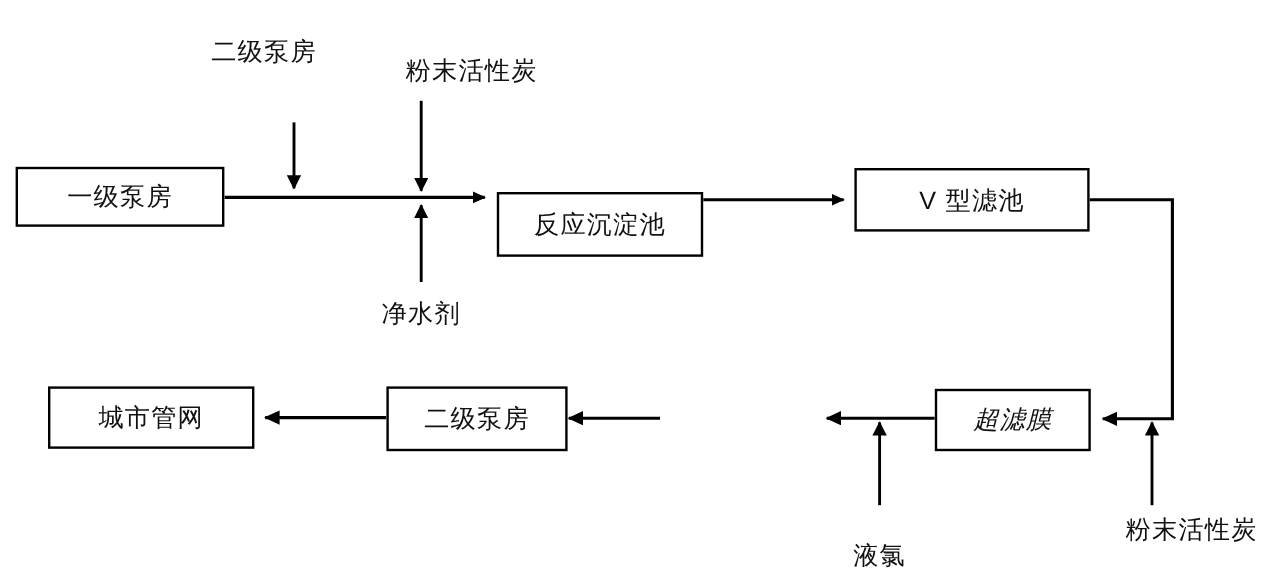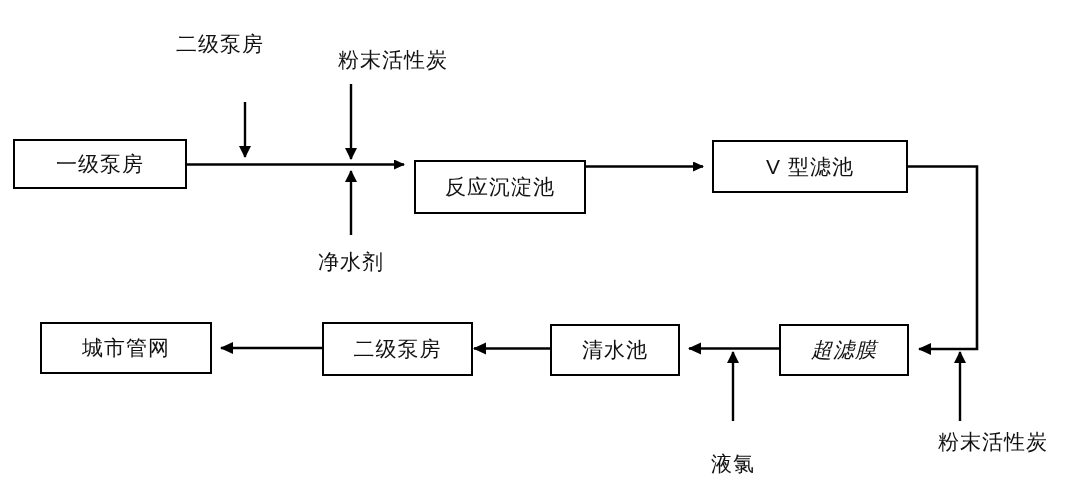--- a/index.html
+++ b/index.html
@@ -127,23 +127,20 @@
   </div>
 
   <div class="node" style="left:712px; top:140px; width:196px; height:53px;text-align:right;">
     <span>V 型滤池</span>
   </div>
 
   <div class="node" style="left:779px; top:324px; width:130px; height:52px;font-style:italic;">
     <span>超滤膜</span>
   </div>
 
-  <div class="node" style="left:550px; top:324px; width:130px; height:52px;">
-    <span>清水池</span>
-  </div>
 
   <div class="node" style="left:322px; top:322px; width:151px; height:54px;">
     <span>二级泵房</span>
   </div>
 
   <div class="node" style="left:40px; top:322px; width:172px; height:52px;">
     <span>城市管网</span>
   </div>
 
   <div class="caption two-line" style="left:160px; top:30px; width:120px;">

